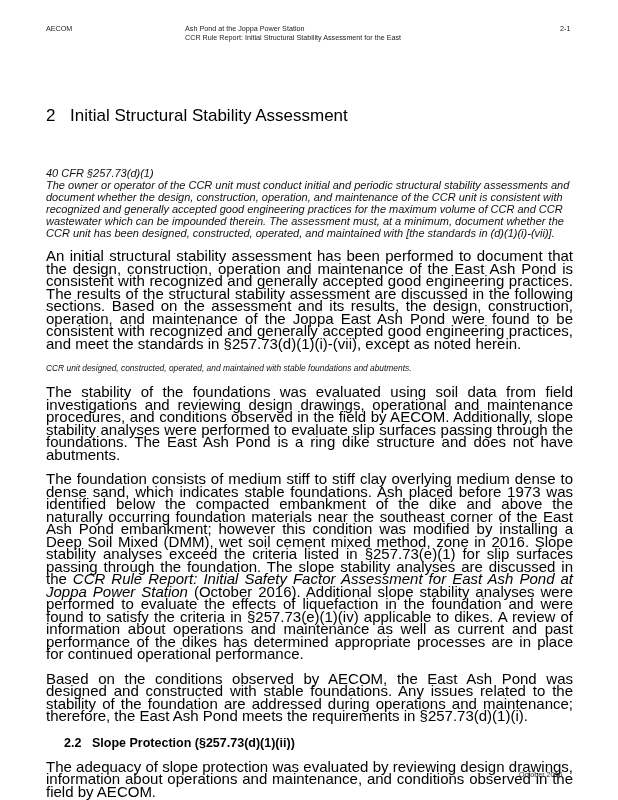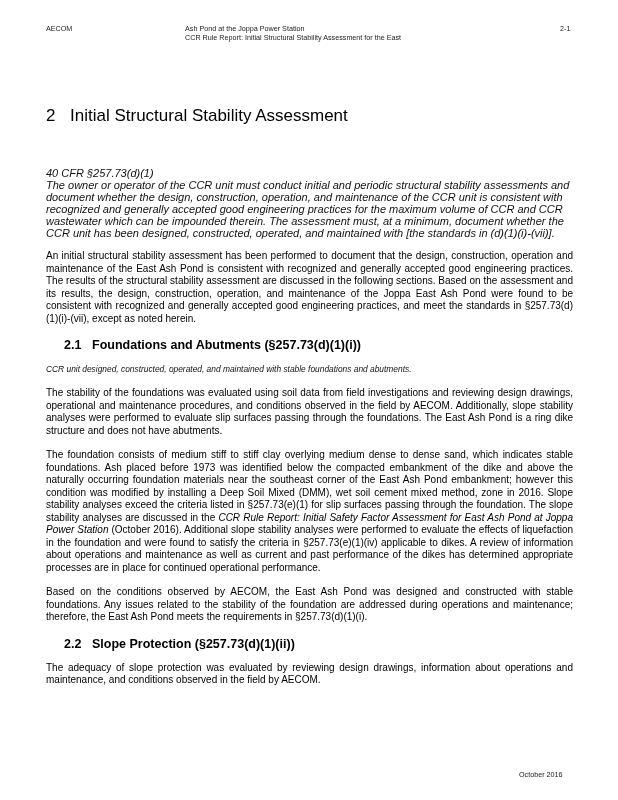--- a/index.html
+++ b/index.html
@@ -7,21 +7,21 @@
            font-family: "Liberation Sans", sans-serif; color: #000; }
     .hdr { position: absolute; top: 24px; font-size: 7.2px; line-height: 9px; color: #222; }
     .hdr-left { left: 46px; text-align: right; }
     .hdr-center { left: 185px; width: 250px; }
     .hdr-right { left: 560px; }
     .footer { position: absolute; top: 770px; left: 519px; font-size: 7.2px; color: #222; text-align: center; }
     .content { position: absolute; left: 46px; top: 98px; width: 527px; }
     h1 { font-size: 17px; font-weight: normal; margin: 7px 0 40px 0; line-height: 22px; }
     h1 .num { display: inline-block; width: 24px; }
     .quote { font-style: italic; font-size: 11px; line-height: 12px; margin: 0 0 11px 0; color: #111; }
-    p { font-size: 10px; line-height: 12.5px; margin: 0 0 12px 0; text-align: justify; }
+    p { font-size: 15px; line-height: 12.5px; margin: 0 0 12px 0; text-align: justify; }
     h2 { font-size: 12.5px; font-weight: bold; margin: 10px 0 10px 18px; line-height: 16px; }
     h2 .num { display: inline-block; width: 28px; }
     .req { font-style: italic; font-size: 8.4px; line-height: 12px; margin: 8px 0 12px 0; color: #111; }
     .it { font-style: italic; }
   </style>
 </head>
 <body>
 
 <div class="hdr hdr-left">AECOM</div>
 <div class="hdr hdr-center">
@@ -35,23 +35,20 @@
     <span class="num">2</span><span>Initial Structural Stability Assessment</span>
   </h1>
 
   <div class="quote">
     <div>40 CFR §257.73(d)(1)</div>
     <div>The owner or operator of the CCR unit must conduct initial and periodic structural stability assessments and document whether the design, construction, operation, and maintenance of the CCR unit is consistent with recognized and generally accepted good engineering practices for the maximum volume of CCR and CCR wastewater which can be impounded therein. The assessment must, at a minimum, document whether the CCR unit has been designed, constructed, operated, and maintained with [the standards in (d)(1)(i)-(vii)].</div>
   </div>
 
   <p>An initial structural stability assessment has been performed to document that the design, construction, operation and maintenance of the East Ash Pond is consistent with recognized and generally accepted good engineering practices. The results of the structural stability assessment are discussed in the following sections. Based on the assessment and its results, the design, construction, operation, and maintenance of the Joppa East Ash Pond were found to be consistent with recognized and generally accepted good engineering practices, and meet the standards in §257.73(d)(1)(i)-(vii), except as noted herein.</p>
 
-  <h2>
-    <span class="num">2.1</span><span>Foundations and Abutments (§257.73(d)(1)(i))</span>
-  </h2>
   <div class="req">CCR unit designed, constructed, operated, and maintained with stable foundations and abutments.</div>
   <p>The stability of the foundations was evaluated using soil data from field investigations and reviewing design drawings, operational and maintenance procedures, and conditions observed in the field by AECOM. Additionally, slope stability analyses were performed to evaluate slip surfaces passing through the foundations. The East Ash Pond is a ring dike structure and does not have abutments.</p>
   <p><span>The foundation consists of medium stiff to stiff clay overlying medium dense to dense sand, which indicates stable foundations. Ash placed before 1973 was identified below the compacted embankment of the dike and above the naturally occurring foundation materials near the southeast corner of the East Ash Pond embankment; however this condition was modified by installing a Deep Soil Mixed (DMM), wet soil cement mixed method, zone in 2016. Slope stability analyses exceed the criteria listed in §257.73(e)(1) for slip surfaces passing through the foundation. The slope stability analyses are discussed in the </span><span class="it">CCR Rule Report: Initial Safety Factor Assessment for East Ash Pond at Joppa Power Station</span><span> (October 2016). Additional slope stability analyses were performed to evaluate the effects of liquefaction in the foundation and were found to satisfy the criteria in §257.73(e)(1)(iv) applicable to dikes. A review of information about operations and maintenance as well as current and past performance of the dikes has determined appropriate processes are in place for continued operational performance.</span></p>
   <p>Based on the conditions observed by AECOM, the East Ash Pond was designed and constructed with stable foundations.  Any issues related to the stability of the foundation are addressed during operations and maintenance; therefore, the East Ash Pond meets the requirements in §257.73(d)(1)(i).</p>
 
   <h2>
     <span class="num">2.2</span><span>Slope Protection (§257.73(d)(1)(ii))</span>
   </h2>
   <p>The adequacy of slope protection was evaluated by reviewing design drawings, information about operations and maintenance, and conditions observed in the field by AECOM.</p>
 </div>

